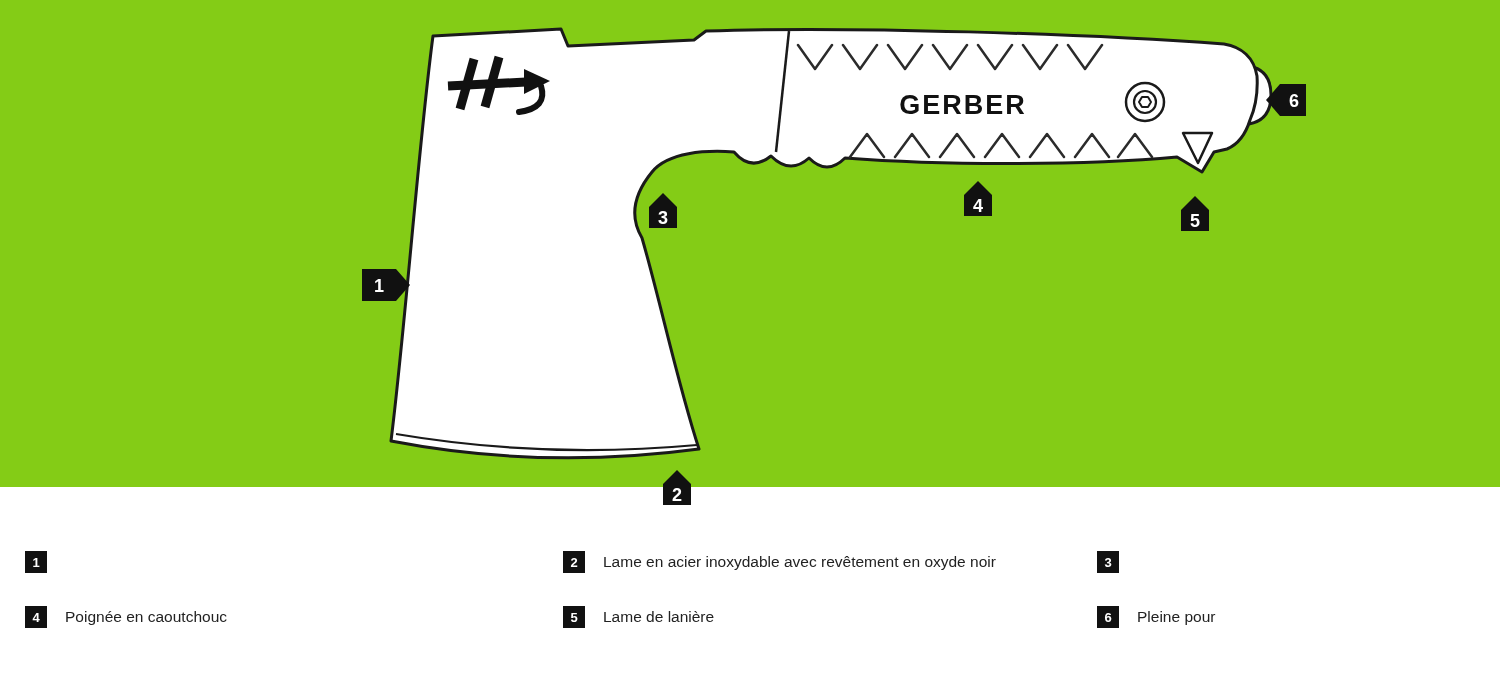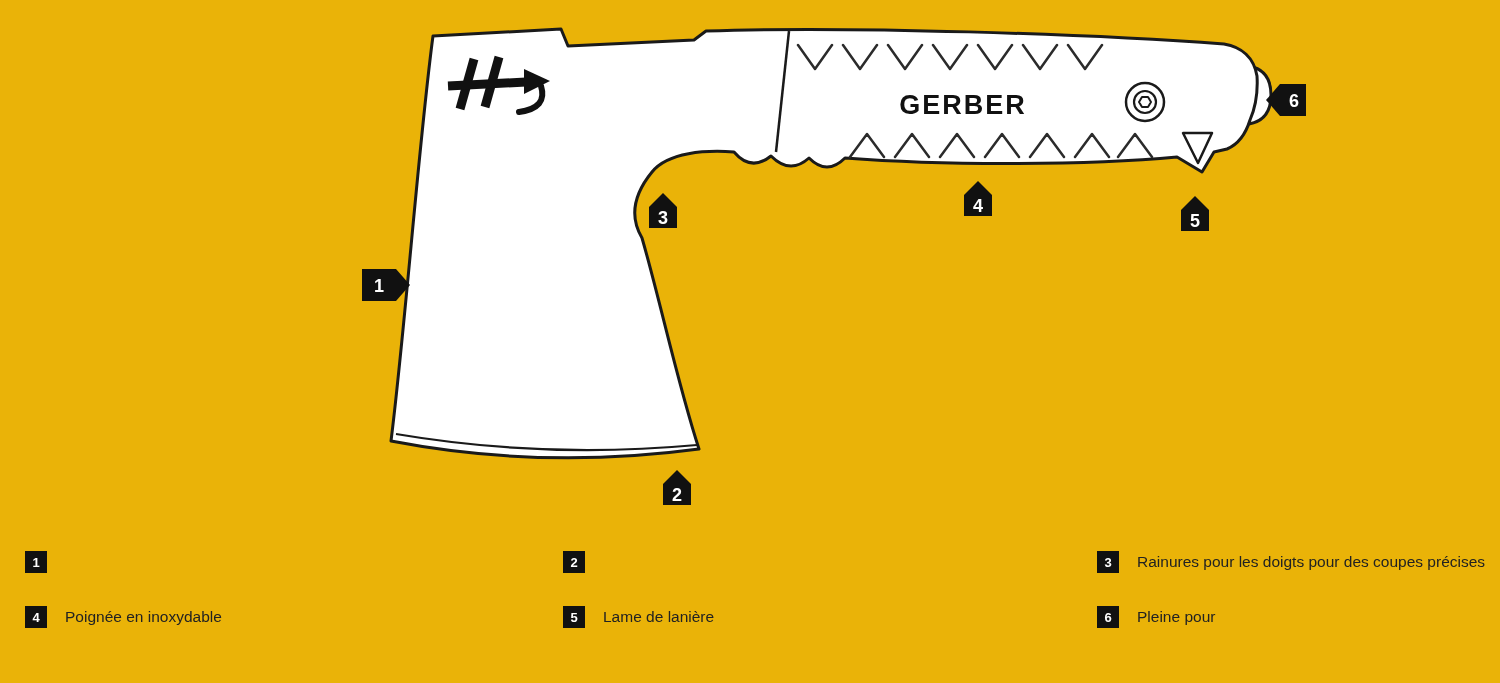--- a/index.html
+++ b/index.html
@@ -3,21 +3,21 @@
 <meta charset="utf-8">
 <style>
   * { box-sizing: border-box; }
   html, body { margin: 0; padding: 0; }
   body {
     width: 1500px; height: 683px;
     background: #ffffff;
     font-family: "Liberation Sans", sans-serif;
     overflow: hidden;
   }
-  .stage { position: relative; width: 1500px; height: 683px; background: #eab308; }
+  .stage { position: relative; width: 1500px; height: 487px; background: #84cc16; }
   .diagram-svg { position: absolute; left: 0; top: 0; display: block; }
 
   .legend {
     position: absolute; left: 0; top: 551px; width: 1500px;
     display: grid;
     grid-template-columns: 538px 534px 1fr;
     row-gap: 33px;
     padding-left: 25px;
   }
   .legend-item { display: flex; align-items: center; gap: 18px; }
@@ -137,30 +137,30 @@
   </svg>
 
   <div class="legend">
 
     <div class="legend-item">
       <span class="badge">1</span>
     </div>
 
     <div class="legend-item">
       <span class="badge">2</span>
+      <span class="legend-text">Lame en acier inoxydable avec revêtement en oxyde noir</span>
     </div>
 
     <div class="legend-item">
       <span class="badge">3</span>
-      <span class="legend-text">Rainures pour les doigts pour des coupes précises</span>
     </div>
 
     <div class="legend-item">
       <span class="badge">4</span>
-      <span class="legend-text">Poignée en inoxydable</span>
+      <span class="legend-text">Poignée en caoutchouc</span>
     </div>
 
     <div class="legend-item">
       <span class="badge">5</span>
       <span class="legend-text">Lame de lanière</span>
     </div>
 
     <div class="legend-item">
       <span class="badge">6</span>
       <span class="legend-text">Pleine pour</span>

